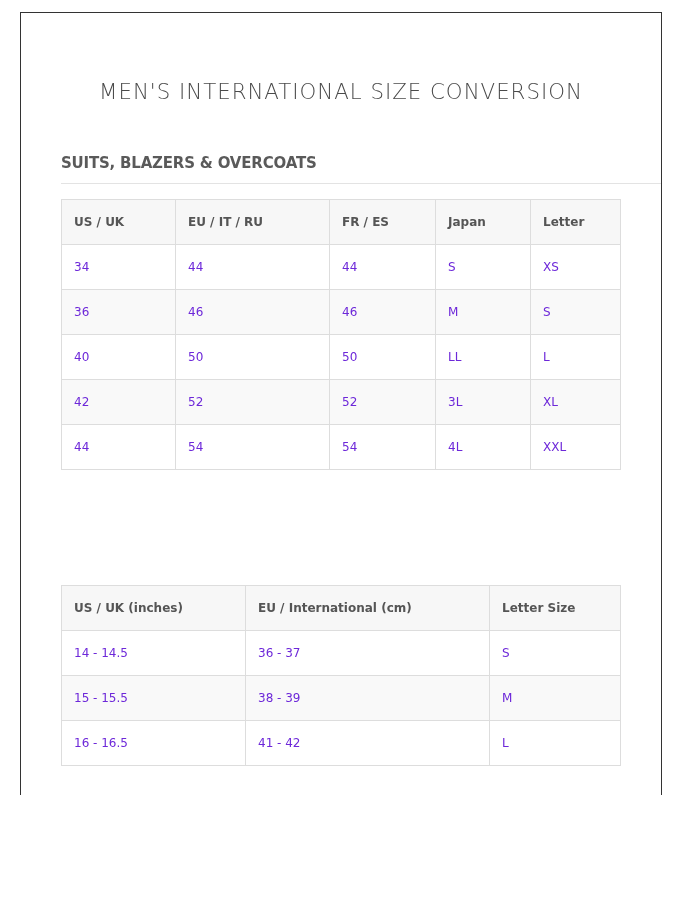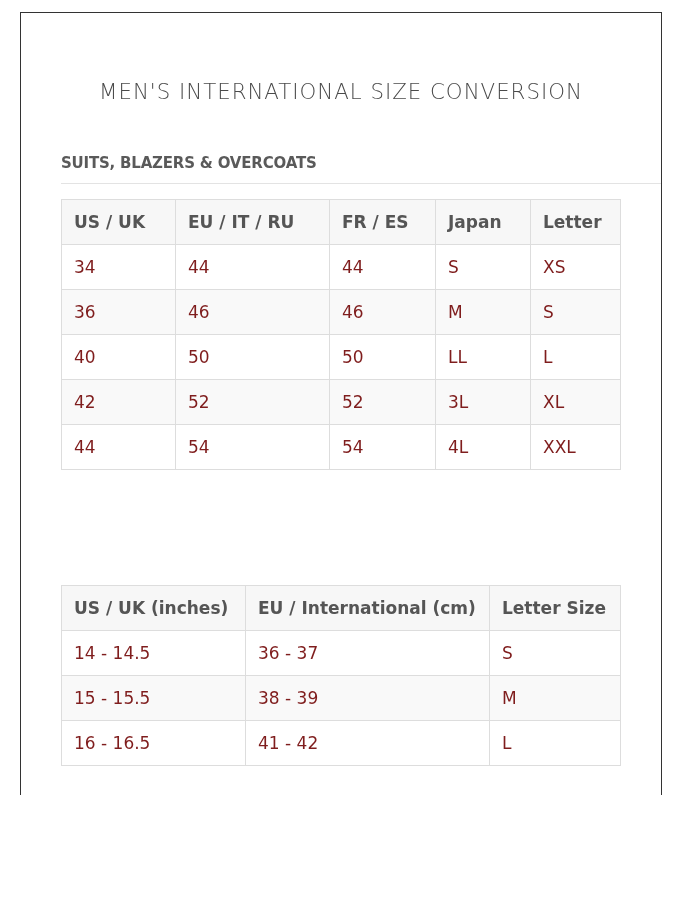--- a/index.html
+++ b/index.html
@@ -16,25 +16,25 @@
       font-stretch: condensed;
     }
     .section { position: absolute; left: 40px; width: 632px; }
     .section-title {
       font-family: "DejaVu Sans", sans-serif; font-weight: bold; font-size: 15px;
       color: #5a5a5a; padding-bottom: 11px; border-bottom: 1px solid #e3e3e3;
       letter-spacing: -0.2px;
     }
     table {
       border-collapse: collapse; width: 560px; margin-top: 15px;
-      font-family: "DejaVu Sans", sans-serif; font-size: 17px;
+      font-family: "DejaVu Sans", sans-serif; font-size: 12px;
     }
     th, td {
       border: 1px solid #dddddd; height: 44px; padding: 0 0 0 12px;
-      text-align: left; vertical-align: middle; color: #7f1d1d;
+      text-align: left; vertical-align: middle; color: #6d28d9;
     }
     th { background: #f7f7f7; font-weight: bold; color: #555; }
     tbody tr:nth-child(odd) td { background: #ffffff; }
     tbody tr:nth-child(even) td { background: #f9f9f9; }
     td { font-weight: normal; }
   </style>
 </head>
 <body>
 
 <div class="frame">

